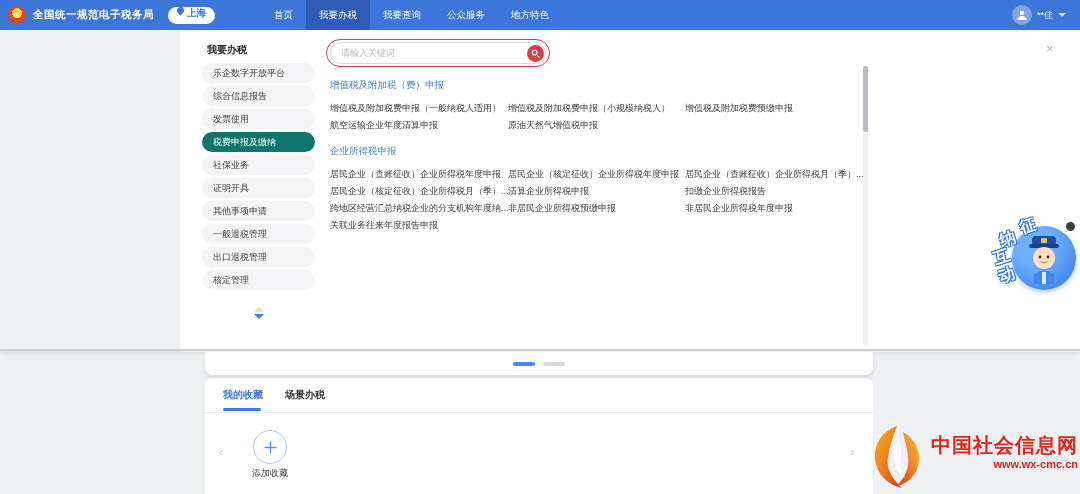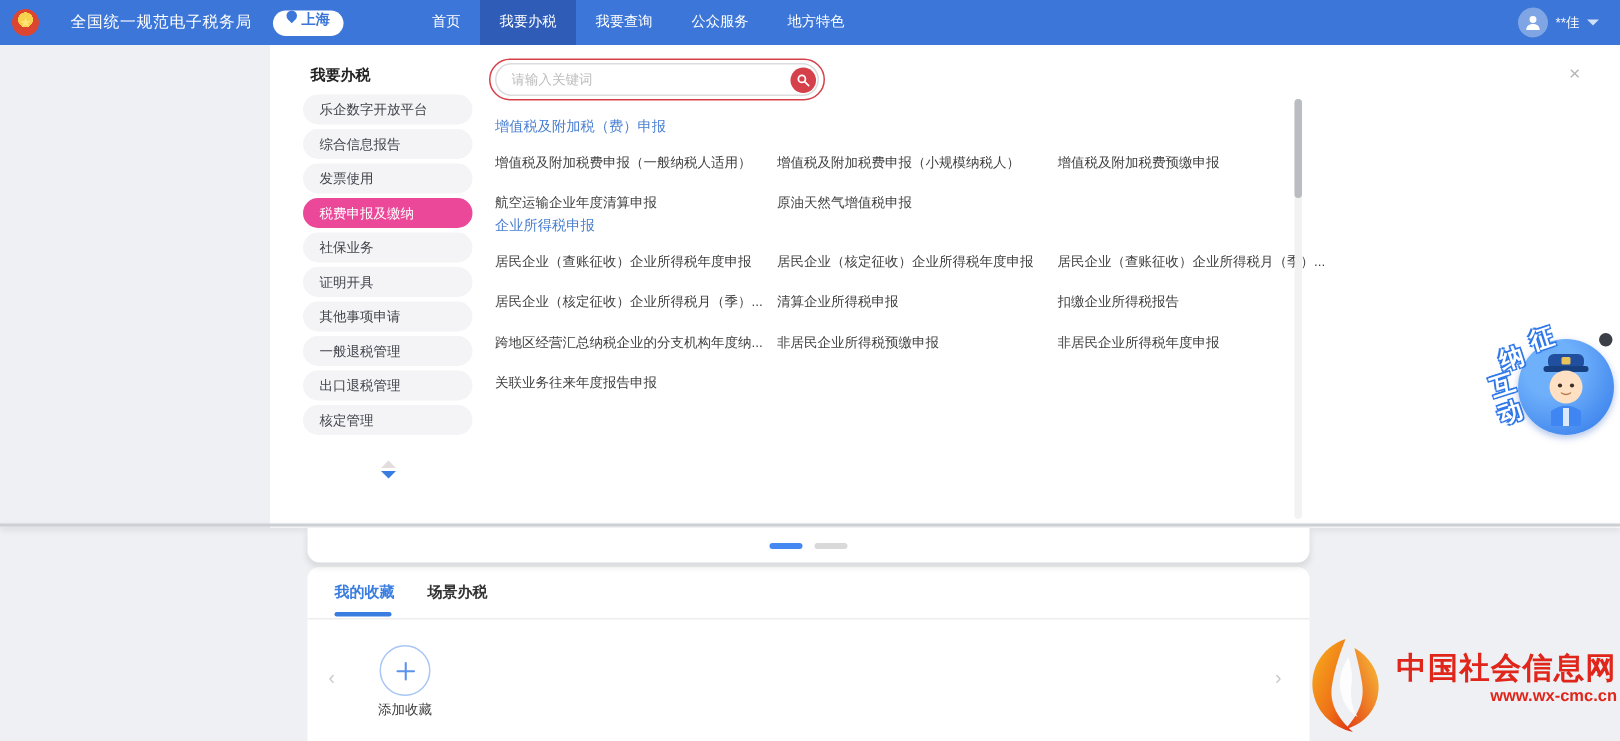--- a/index.html
+++ b/index.html
@@ -2,56 +2,56 @@
 <html><head>
 <meta charset="utf-8">
 <style>
   * { margin:0; padding:0; box-sizing:border-box; }
   html,body { width:1080px; height:494px; overflow:hidden; }
   body { font-family:"Liberation Sans","DejaVu Sans",sans-serif; background:#eef0f3; position:relative; }
 
   
   .topbar { position:absolute; left:0; top:0; width:1080px; height:30px; background:#3b76d8; display:flex; align-items:center; z-index:10; }
   .emblem { width:18px; height:18px; border-radius:50%; background:radial-gradient(circle at 50% 40%, #f7d24d 0 35%, #dd4531 36% 100%); margin-left:8px; display:flex; align-items:center; justify-content:center; color:#ffe47a; font-size:9px; line-height:1; }
-  .brand { color:#fff; font-size:10.5px; font-weight:normal; margin-left:21px; letter-spacing:.5px; }
+  .brand { color:#fff; font-size:10.5px; font-weight:bold; margin-left:7px; letter-spacing:.5px; }
   .region-pill { margin-left:14px; background:#fff; border-radius:9px; height:17px; display:flex; align-items:flex-start; padding:0 9px; gap:3px; }
   .region-pill .pin { width:7px; height:7px; border-radius:50% 50% 50% 0; background:#3b76d8; transform:rotate(-45deg); }
   .region-pill span { color:#3b76d8; font-size:9.5px; font-weight:bold; }
   .topnav { display:flex; margin-left:46px; height:30px;justify-content:flex-end; }
   .nav-item { color:#fff; font-size:9.5px; line-height:30px; padding:0 13px; cursor:pointer; white-space:nowrap; }
   .nav-item.active { background:#2e5cb7; }
   .user-group { margin-left:auto; margin-right:14px; display:flex; align-items:center; gap:5px; }
   .avatar { width:20px; height:20px; border-radius:50%; background:rgba(255,255,255,.35); display:flex; align-items:center; justify-content:center; }
   .uname { color:#fff; font-size:9px; }
   .caret { width:0; height:0; border-left:4px solid transparent; border-right:4px solid transparent; border-top:4px solid #cfe0fb; }
 
   
   .panel { position:absolute; left:180px; top:30px; width:900px; height:322px; background:#fff; z-index:2; }
   .panel-close { position:absolute; left:866px; top:12px; font-size:13px; color:#b5b5b5; cursor:pointer; line-height:1; }
   .divider-line { position:absolute; left:0; top:349px; width:1080px; height:2px; background:#ccd0d4; box-shadow:0 2px 4px rgba(0,0,0,.14); z-index:3; }
 
   
   .side-header { position:absolute; left:27px; top:13px; font-size:10px; font-weight:bold; color:#222; }
   .pill { position:absolute; left:22px; width:113px; height:20px; border-radius:10px; background:#f4f4f6; color:#40434a; font-size:9px; line-height:20px; padding-left:11px; cursor:pointer; white-space:nowrap; overflow:hidden; }
-  .pill.active { background:#ec4899; color:#fff; }
+  .pill.active { background:#0f766e; color:#fff; }
   .expander { position:absolute; left:73px; top:277px; width:12px; cursor:pointer; }
   .expander .tri-up { width:0; height:0; margin:0 auto 2px; border-left:5px solid transparent; border-right:5px solid transparent; border-bottom:5px solid #e3dddd; }
   .expander .tri-dn { width:0; height:0; margin:0 auto; border-left:5px solid transparent; border-right:5px solid transparent; border-top:5px solid #3a7de0; }
 
   
   .search-annotation { position:absolute; left:146px; top:9px; width:224px; height:28px; border:1.5px solid #d6404a; border-radius:15px; padding:2px 3px; }
   .search-pill { width:100%; height:100%; border:1px solid #dcdcdc; border-radius:11px; display:flex; align-items:center; padding-left:10px; }
   .search-pill input { border:none; outline:none; flex:1; font-size:9px; color:#666; background:transparent; font-family:inherit; }
   .search-pill input::placeholder { color:#bdbdbd; }
   .search-btn { width:17px; height:17px; border-radius:50%; background:#d6404a; margin-right:1px; display:flex; align-items:center; justify-content:center; cursor:pointer; flex-shrink:0; }
 
   
   .sec { position:absolute; left:150px; width:538px; }
   .sec-title { font-size:9.5px; color:#4a7fd0; line-height:14px; margin-bottom:8px; }
-  .sec-grid { display:grid; grid-template-columns:178px 177px 183px; grid-auto-rows:17px;gap:10px; }
+  .sec-grid { display:grid; grid-template-columns:178px 177px 183px; grid-auto-rows:17px; }
   .mi { font-size:9px; color:#3f3f3f; line-height:17px; white-space:nowrap; overflow:hidden; cursor:pointer; padding-right:8px; }
   .boxed { display:inline-block; border:1px solid #cf3a43; border-radius:2px; padding:0 4px; margin-left:-5px; line-height:15px; }
 
   
   .sb-track { position:absolute; left:683px; top:36px; width:5px; height:280px; background:#f2f2f3; border-radius:3px; }
   .sb-thumb { position:absolute; left:683px; top:36px; width:5px; height:66px; background:#b9bcc0; border-radius:3px; cursor:pointer; }
 
   
   .panel-footer { position:absolute; left:205px; top:352px; width:668px; height:23px; background:#fff; border-radius:0 0 8px 8px; box-shadow:0 3px 5px rgba(0,0,0,.10); z-index:4; display:flex; align-items:center; justify-content:center; gap:8px; }
   .dash { width:22px; height:4px; border-radius:2px; cursor:pointer; }

